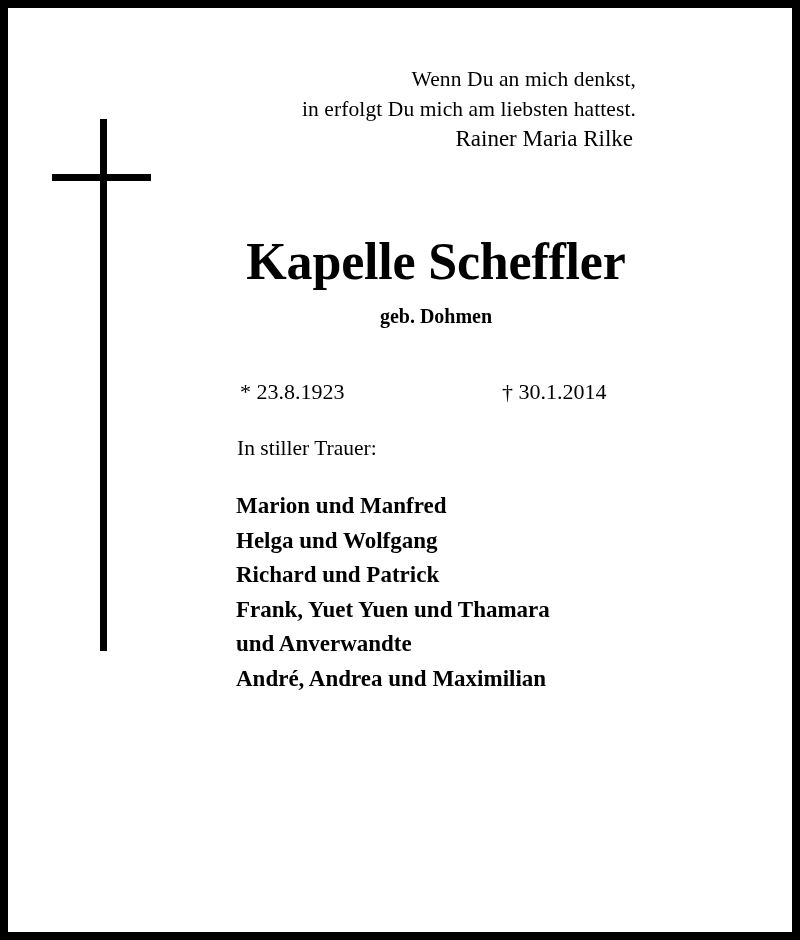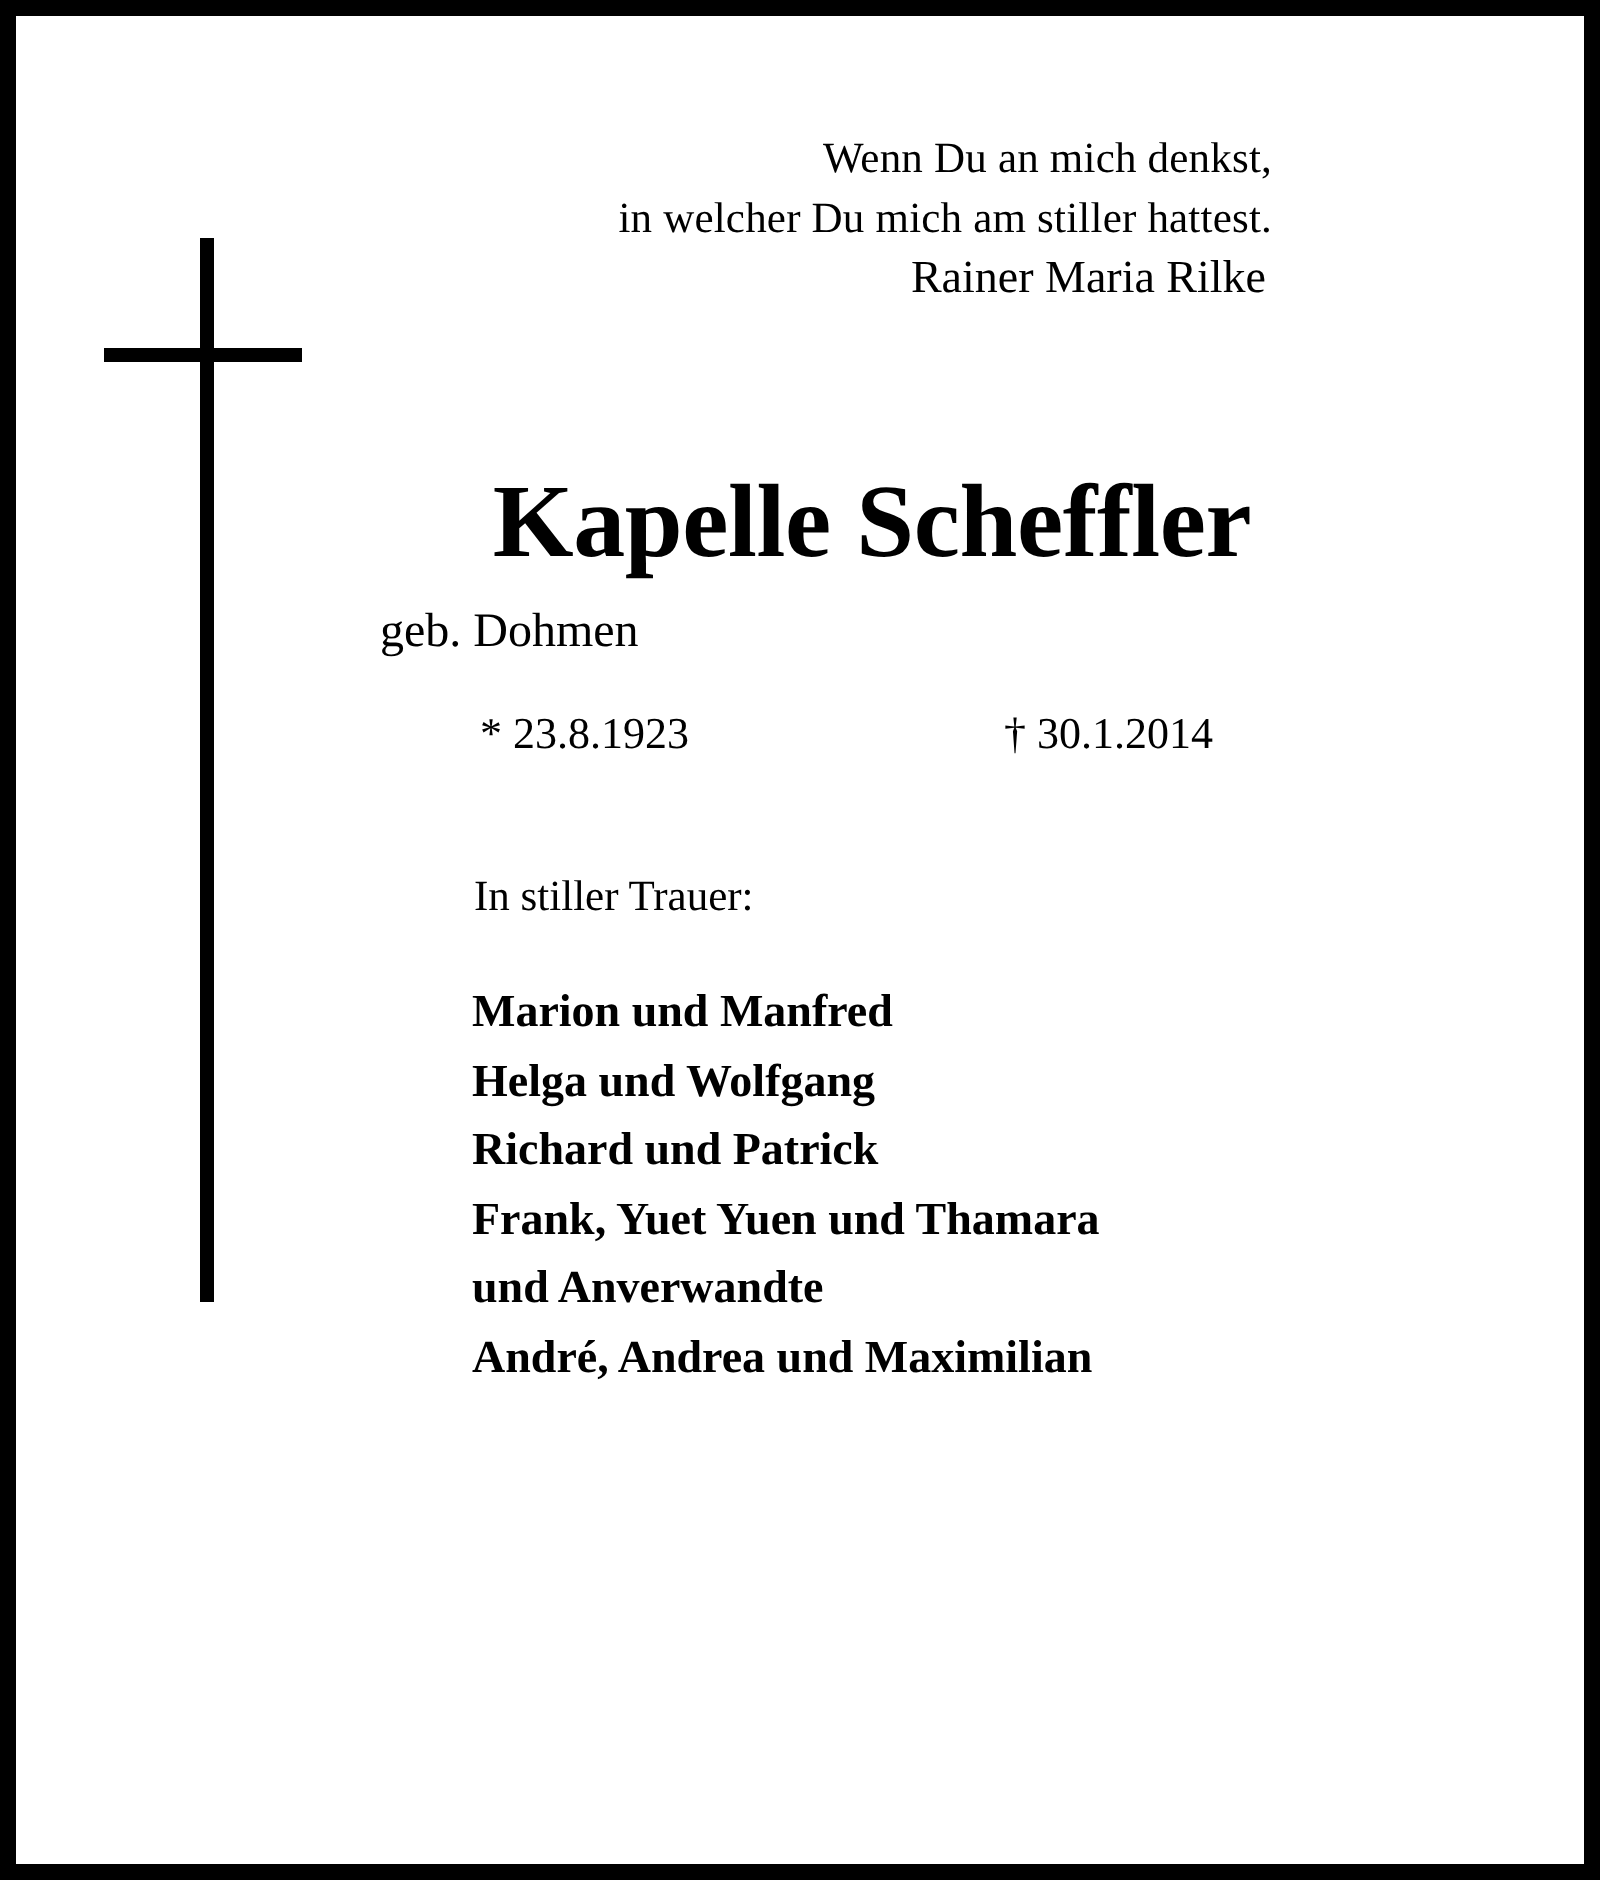--- a/index.html
+++ b/index.html
@@ -88,41 +88,43 @@
     line-height: 60px;
     white-space: nowrap;
     letter-spacing: -0.2px;
   }
 
   #maiden-name {
     position: absolute;
     left: -46px;
     top: 293px;
     width: 492px;
-    text-align: left;
-    font-size: 24px;
-    line-height: 30px;
-    white-space: nowrap;
+    text-align: center;
+    font-size: 20px;
+    line-height: 30px;
+    white-space: nowrap;
+    font-weight: bold;
   }
 
   #dates-row {
     position: absolute;
     left: 4px;
     top: 344px;
     width: 420px;
     font-size: 22px;
     line-height: 30px;
     white-space: nowrap;
   }
   #birth-date {
     display: inline-block;
   }
   #death-date {
     display: inline-block;
     margin-left: 152px;
+    margin-top: 25px;
   }
 
   #mourning-intro {
     position: absolute;
     left: 1px;
     top: 425px;
     font-size: 21.5px;
     line-height: 30px;
     white-space: nowrap;
   }
@@ -160,21 +162,21 @@
 
   <div id="cross">
     <div class="cross-vertical"></div>
     <div class="cross-horizontal"></div>
   </div>
 
   <div id="main-column">
 
     <div id="poem">
       <div class="poem-line">Wenn Du an mich denkst,</div>
-      <div class="poem-line">in welcher Du mich am stiller hattest.</div>
+      <div class="poem-line">in erfolgt Du mich am liebsten hattest.</div>
       <div id="poem-attribution">Rainer Maria Rilke</div>
     </div>
 
     <div id="deceased-name">Kapelle Scheffler</div>
 
     <div id="maiden-name">geb. Dohmen</div>
 
     <div id="dates-row">
       <span id="birth-date">* 23.8.1923</span>
       <span id="death-date">† 30.1.2014</span>

